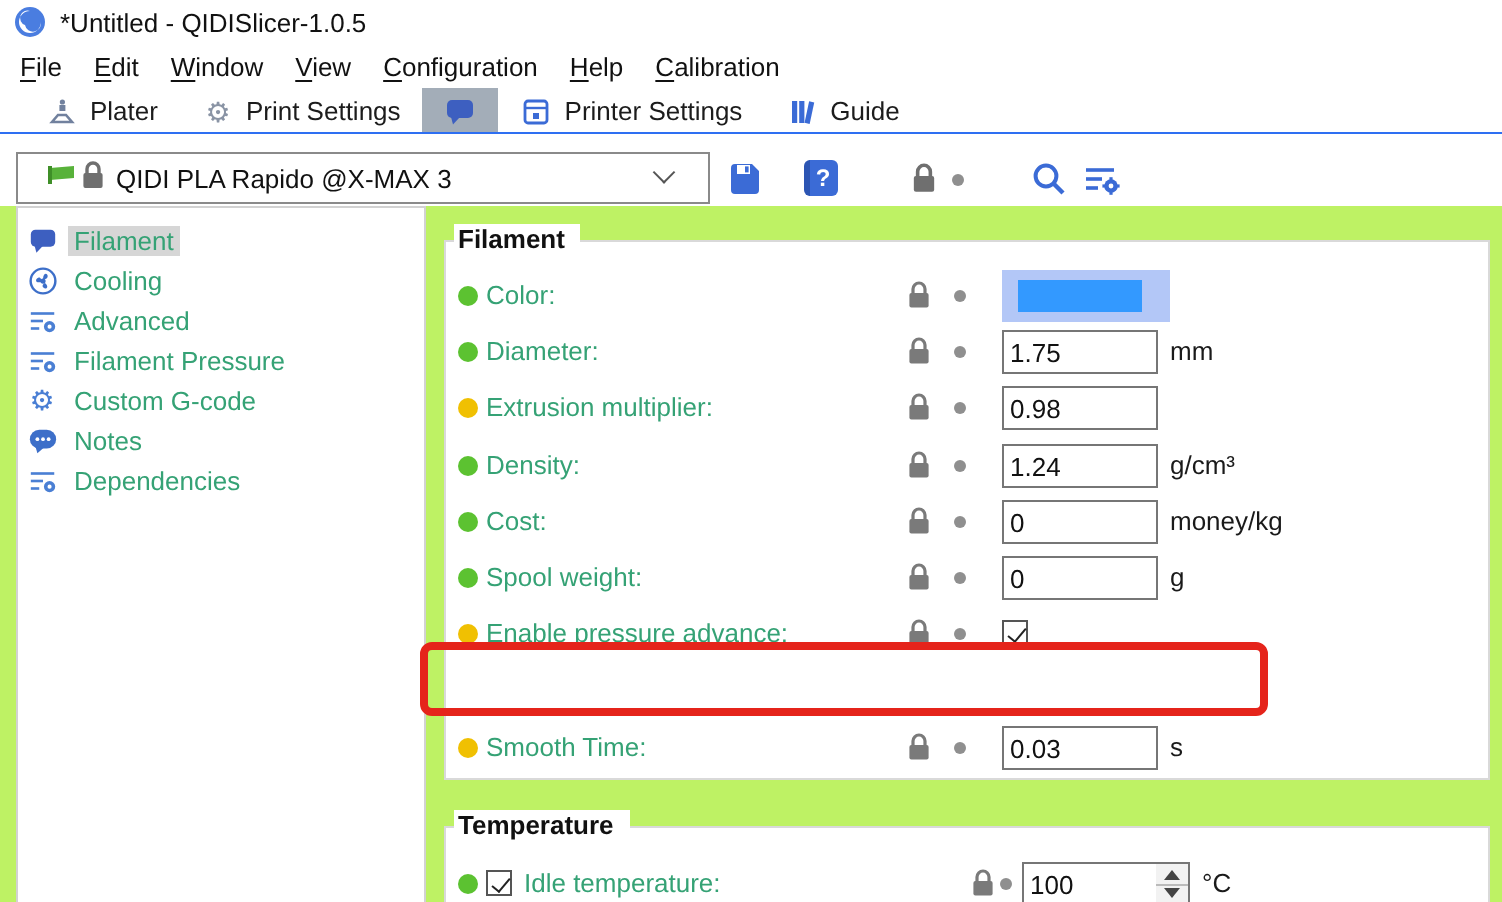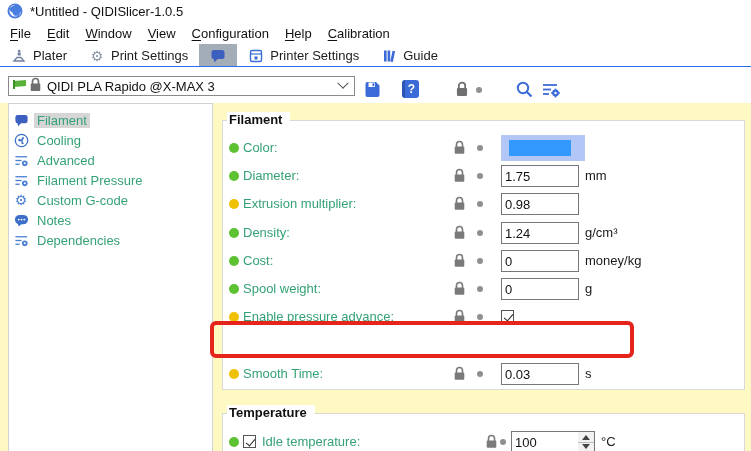--- a/index.html
+++ b/index.html
@@ -1,39 +1,39 @@
 <!DOCTYPE html>
 <html><head>
 <meta charset="utf-8">
 <style>
   * { margin:0; padding:0; box-sizing:border-box; }
   body { font-family:"Liberation Sans", sans-serif; background:#fff; }
-  #app { position:relative; width:751px; height:451px; overflow:hidden; background:#fef9c3; color:#1a1a1a; font-size:13px; }
+  #app { position:relative; width:751px; height:451px; overflow:hidden; background:#bef264; color:#1a1a1a; font-size:13px; }
 
   
   .titlebar { position:absolute; left:0; top:0; width:751px; height:22px; background:#fff; display:flex; align-items:center; }
   .app-logo { width:16px; height:16px; margin-left:7px; margin-right:7px; display:inline-block; }
   .win-title { font-size:13px; color:#111; }
 
   
   .menubar { position:absolute; left:0; top:22px; width:751px; height:22px; display:flex; align-items:center; padding-left:8px; background:#fff; }
   .menu-item { padding:0 10px 0 2px; margin-right:4px; color:#111; cursor:default; white-space:nowrap; }
   .menu-item .accel { text-decoration:underline; text-underline-offset:2px; }
 
   
-  .tabbar { position:absolute; left:0; top:44px; width:751px; height:23px; display:flex; align-items:stretch; padding-left:0; background:#fff; }
+  .tabbar { position:absolute; left:0; top:44px; width:751px; height:23px; display:flex; align-items:stretch; padding-left:12px; background:#fff; }
   .tab { display:flex; align-items:center; gap:6px; padding:0 11px; color:#1c1c1c; cursor:default; white-space:nowrap; }
   .tab.active { background:#a3adb8; color:#3d6fc9; }
   .tab-underline { position:absolute; left:0; bottom:-2px; width:751px; height:3px; background:#2e6ff2; }
   .ticon { display:inline-flex; width:16px; height:16px; align-items:center; justify-content:center; }
   .gear-glyph { font-size:14px; line-height:14px; }
 
   
   .presetbar { position:absolute; left:0; top:67px; width:751px; height:36px; background:#fff; }
-  .combo { position:absolute; left:8px; top:9px; width:347px; height:20px; border:1px solid #8a8a8a; background:#fff; display:flex; align-items:center; padding:0 3px; }
+  .combo { position:absolute; left:8px; top:9px; width:347px; height:26px; border:1px solid #8a8a8a; background:#fff; display:flex; align-items:center; padding:0 14px; }
   .combo-text { flex:1; margin-left:4px; font-size:13px; color:#111; white-space:nowrap; overflow:hidden; }
   .combo-arrow { width:8px; height:8px; border-right:1.6px solid #555; border-bottom:1.6px solid #555; transform:rotate(45deg) translate(-2px,-2px); margin-right:4px; }
   .tb-icon { position:absolute; top:12px; width:20px; height:20px; display:flex; align-items:center; justify-content:center; cursor:pointer; }
   .help-box { width:17px; height:18px; background:#3b6bd6; border-radius:3px; color:#fff; font-weight:bold; font-size:12px; display:flex; align-items:center; justify-content:center; border-left:3px solid #2c55b3; }
   .gray-dot { position:absolute; width:6px; height:6px; border-radius:50%; background:#8f8f8f; }
 
   
   .sidebar { position:absolute; left:8px; top:103px; width:205px; height:348px; border:1px solid #d2d2d2; border-bottom:none; background:#fff; padding-top:6px; }
   .side-item { display:flex; align-items:center; gap:5px; height:20px; padding-left:4px; color:#35a275; cursor:pointer; white-space:nowrap; }
   .side-item .slabel { padding:0 3px; }

